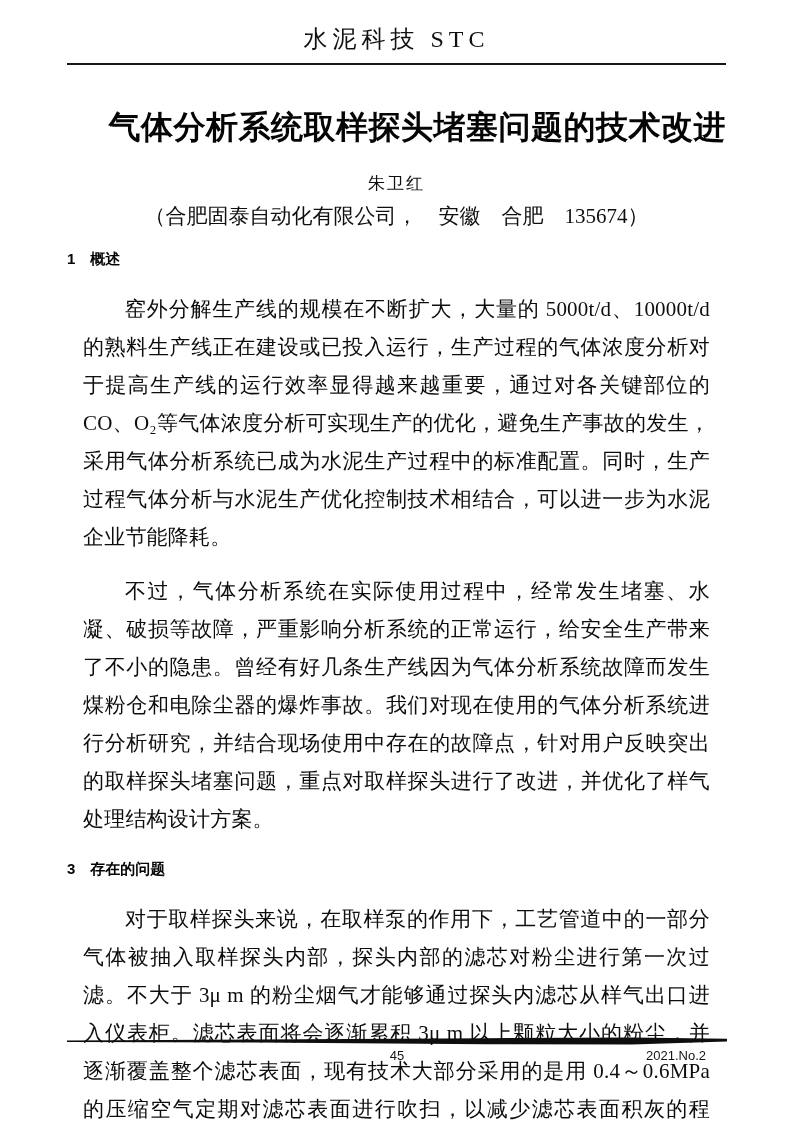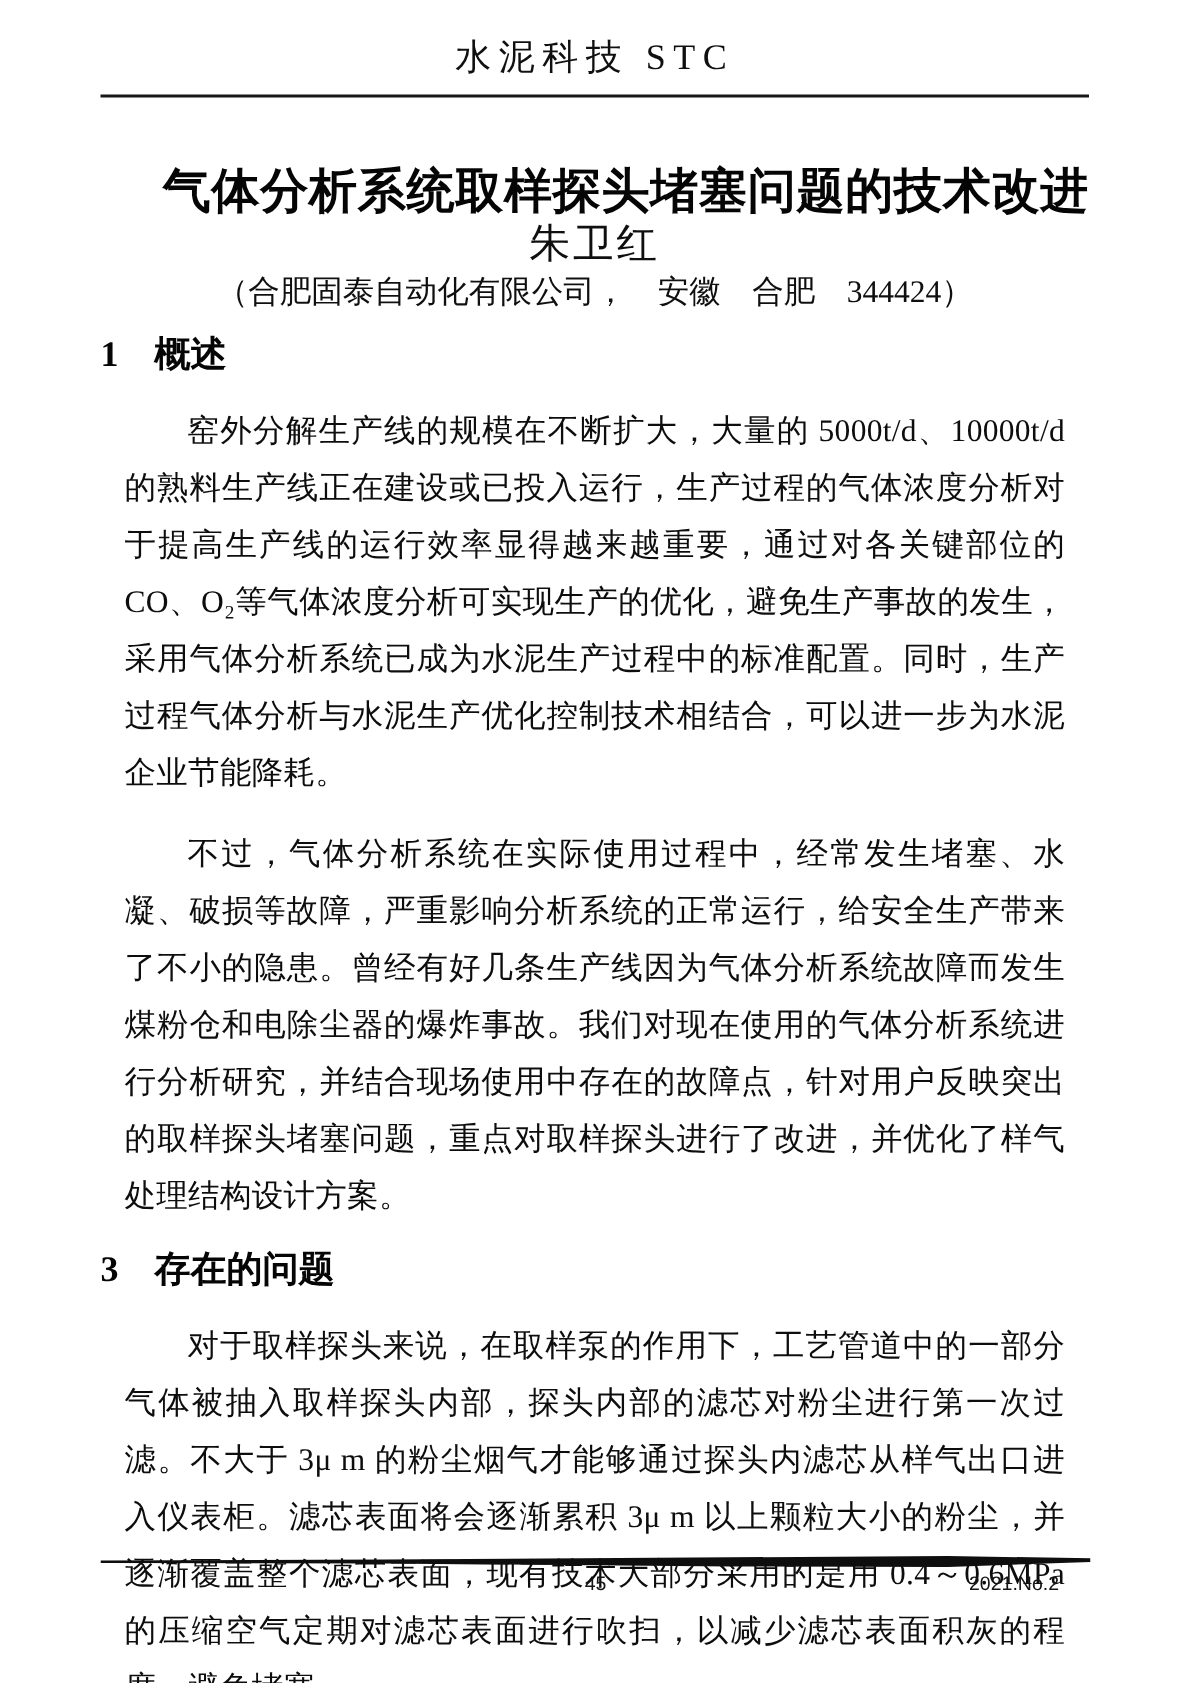--- a/index.html
+++ b/index.html
@@ -39,35 +39,36 @@
     margin: 40px 0 0 0;
     font-family: "Liberation Sans", sans-serif;
     font-weight: bold;
     font-size: 32px;
     line-height: 44px;
     text-align: right;
     letter-spacing: 0.5px;
     color: #050505;
   }
   .author {
+    margin-top: 22px;
     text-align: center;
-    font-size: 27px;
+    font-size: 17px;
     line-height: 26px;
     letter-spacing: 2px;
   }
   .affiliation {
     margin-top: 4px;
     text-align: center;
     font-size: 21px;
     line-height: 30px;
   }
   .section-heading {
-    font-family: Liberation Serif, serif;
+    font-family: Liberation Sans, sans-serif;
     font-weight: bold;
-    font-size: 24px;
+    font-size: 15px;
     line-height: 30px;
     color: #050505;
     margin: 0;
   }
   .section-heading.first {
     margin-top: 13px;
     margin-bottom: 7px;
   }
   .section-heading.second {
     margin-top: 3px;
@@ -119,21 +120,21 @@
 <div class="page">
 
   <div class="journal-title">水泥科技 STC</div>
 
   <div class="header-rule"></div>
 
   <h1 class="article-title">气体分析系统取样探头堵塞问题的技术改进</h1>
 
   <div class="author">朱卫红</div>
 
-  <div class="affiliation">（合肥固泰自动化有限公司，　安徽　合肥　344424）</div>
+  <div class="affiliation">（合肥固泰自动化有限公司，　安徽　合肥　135674）</div>
 
   <h2 class="section-heading first">1　概述</h2>
 
   <p class="body-para">窑外分解生产线的规模在不断扩大，大量的 5000t/d、10000t/d 的熟料生产线正在建设或已投入运行，生产过程的气体浓度分析对于提高生产线的运行效率显得越来越重要，通过对各关键部位的 CO、O₂等气体浓度分析可实现生产的优化，避免生产事故的发生，采用气体分析系统已成为水泥生产过程中的标准配置。同时，生产过程气体分析与水泥生产优化控制技术相结合，可以进一步为水泥企业节能降耗。</p>
 
   <p class="body-para">不过，气体分析系统在实际使用过程中，经常发生堵塞、水凝、破损等故障，严重影响分析系统的正常运行，给安全生产带来了不小的隐患。曾经有好几条生产线因为气体分析系统故障而发生煤粉仓和电除尘器的爆炸事故。我们对现在使用的气体分析系统进行分析研究，并结合现场使用中存在的故障点，针对用户反映突出的取样探头堵塞问题，重点对取样探头进行了改进，并优化了样气处理结构设计方案。</p>
 
   <h2 class="section-heading second">3　存在的问题</h2>
 
   <p class="body-para">对于取样探头来说，在取样泵的作用下，工艺管道中的一部分气体被抽入取样探头内部，探头内部的滤芯对粉尘进行第一次过滤。不大于 3μ m 的粉尘烟气才能够通过探头内滤芯从样气出口进入仪表柜。滤芯表面将会逐渐累积 3μ m 以上颗粒大小的粉尘，并逐渐覆盖整个滤芯表面，现有技术大部分采用的是用 0.4～0.6MPa 的压缩空气定期对滤芯表面进行吹扫，以减少滤芯表面积灰的程度，避免堵塞。</p>

